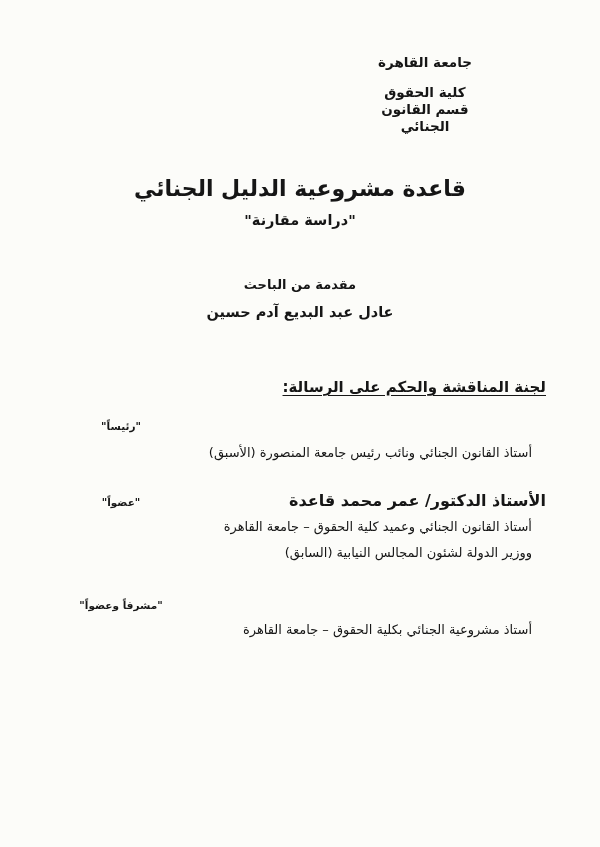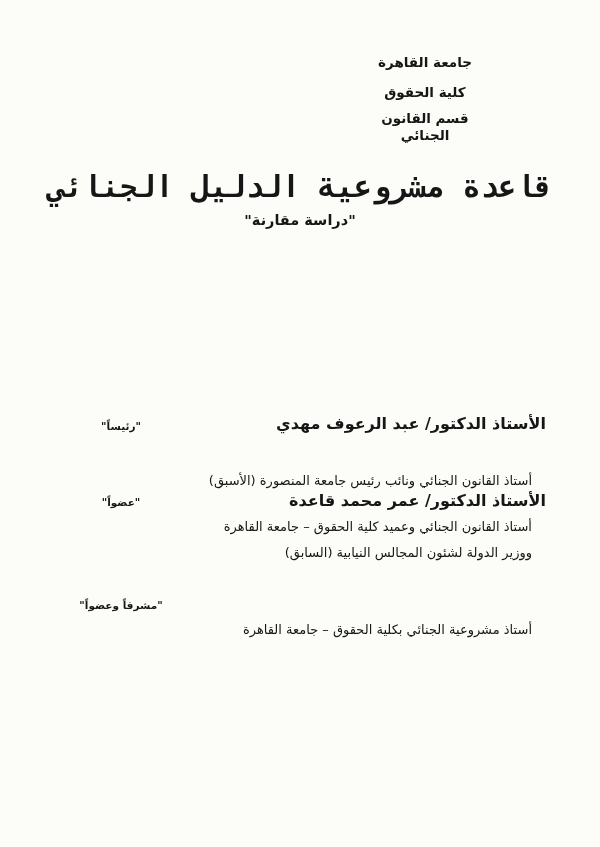--- a/index.html
+++ b/index.html
@@ -26,35 +26,34 @@
     position: absolute;
     top: 54px;
     right: 114px;
     width: 122px;
     text-align: center;
     font-weight: bold;
     font-size: 13.5px;
     line-height: 17px;
   }
   .header .line1 { margin-bottom: 13px; }
-  .header .line2 { margin-bottom: 9px; }
+  .header .line2 { margin-bottom: 0; }
 
   
   .title-block {
     position: absolute;
     top: 174px;
     left: 0;
     right: 0;
     text-align: center;
   }
   .main-title {
-    font-size: 30px;
+    font-size: 22px;
     font-weight: bold;
     line-height: 30px;
-    font-family: Liberation Mono, monospace;
   }
   .subtitle {
     font-size: 14.5px;
     font-weight: bold;
     margin-top: 6px;
     line-height: 20px;
   }
   .thesis-line {
     font-size: 12.5px;
     font-weight: bold;
@@ -109,21 +108,21 @@
     white-space: nowrap;
   }
   .member-desc {
     position: absolute;
     right: 68px;
     font-size: 13px;
     white-space: nowrap;
   }
   .m1-name { top: 414px; }
   .m1-role { top: 420px; }
-  .m1-desc { top: 445px; margin-top: 28px; }
+  .m1-desc { top: 445px; }
   .m2-name { top: 491px; }
   .m2-role { top: 496px; }
   .m2-desc1 { top: 519px; }
   .m2-desc2 { top: 545px; }
   .m3-name { top: 595px; }
   .m3-role { top: 599px; }
   .m3-desc { top: 622px; }
 
   
   .date-line {
@@ -144,23 +143,27 @@
     <div class="line1">جامعة القاهرة</div>
     <div class="line2">كلية الحقوق</div>
     <div class="line3">قسم القانون الجنائي</div>
   </div>
 
   <div class="title-block">
     <div class="main-title">قاعدة مشروعية الدليل الجنائي</div>
     <div class="subtitle">"دراسة مقارنة"</div>
   </div>
 
+  <div class="author-block">
+    <div class="presented-by">مقدمة من الباحث</div>
+    <div class="author-name">عادل عبد البديع آدم حسين</div>
+  </div>
 
+  <div class="committee-heading">لجنة المناقشة والحكم على الرسالة:</div>
 
-  <div class="member-name m1-name">الأستاذ الدكتور/ عبد الرعوف مهدي</div>
   <div class="member-role m1-role">"رئيساً"</div>
   <div class="member-desc m1-desc">أستاذ القانون الجنائي ونائب رئيس جامعة المنصورة (الأسبق)</div>
 
   <div class="member-name m2-name">الأستاذ الدكتور/ عمر محمد قاعدة</div>
   <div class="member-role m2-role">"عضواً"</div>
   <div class="member-desc m2-desc1">أستاذ القانون الجنائي وعميد كلية الحقوق – جامعة القاهرة</div>
   <div class="member-desc m2-desc2">ووزير الدولة لشئون المجالس النيابية (السابق)</div>
 
   <div class="member-role m3-role">"مشرفاً وعضواً"</div>
   <div class="member-desc m3-desc">أستاذ مشروعية الجنائي بكلية الحقوق – جامعة القاهرة</div>

